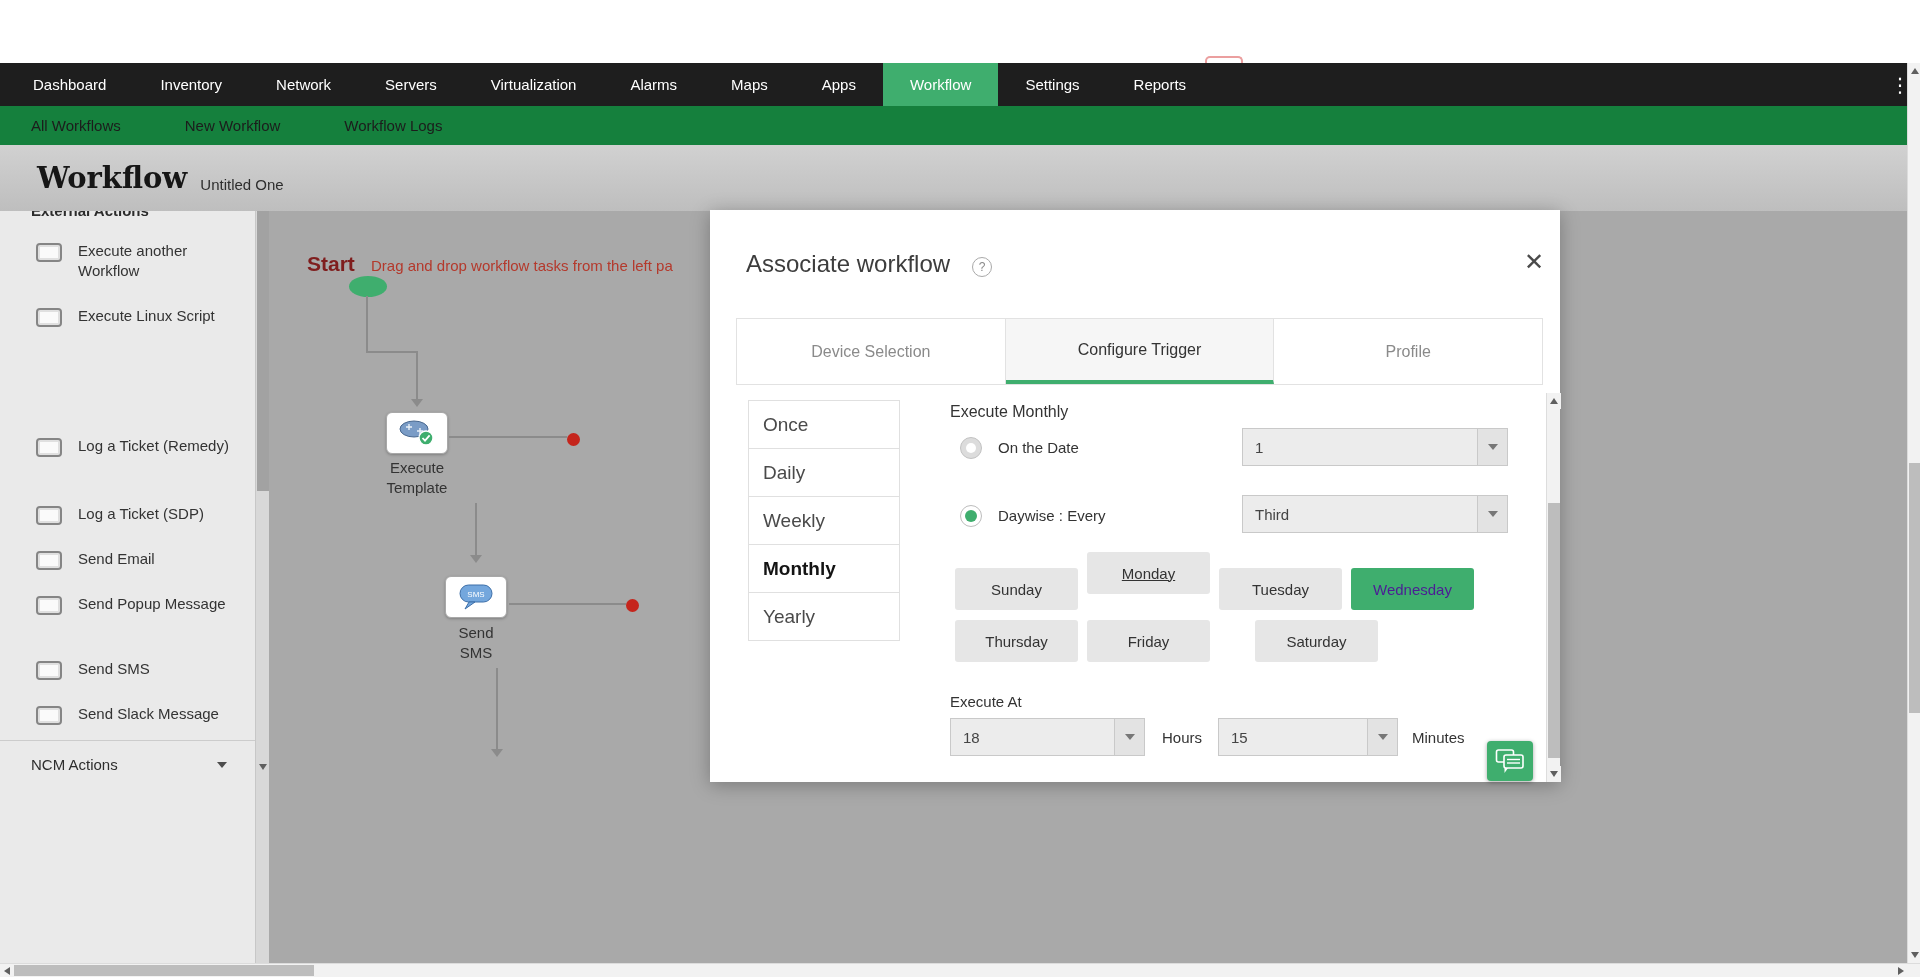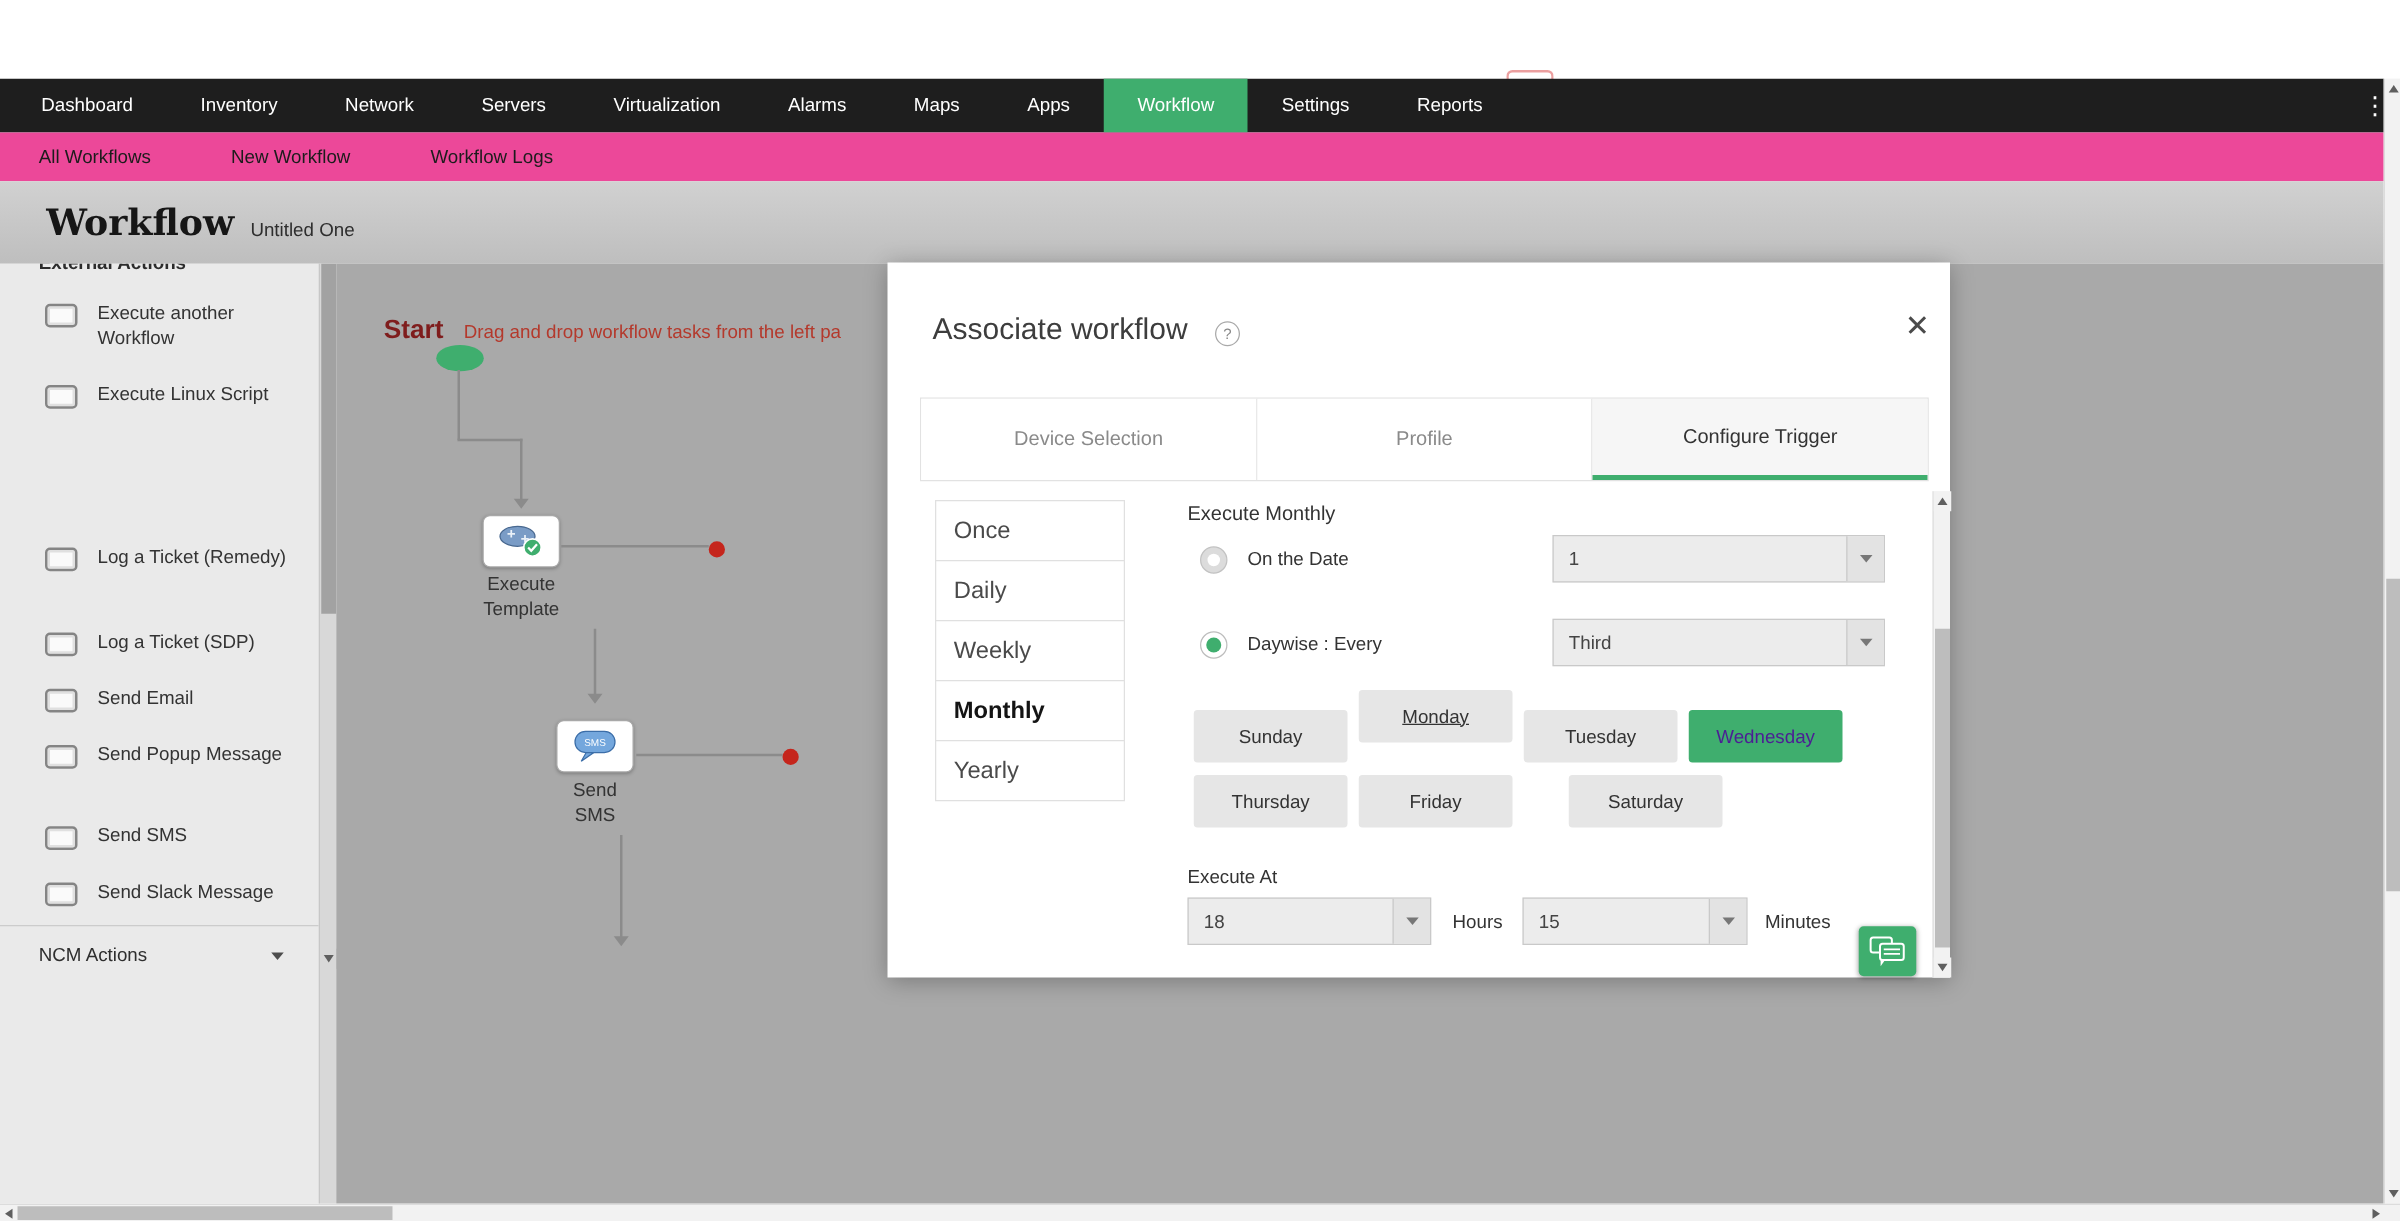--- a/index.html
+++ b/index.html
@@ -15,21 +15,21 @@
   
   .main-nav{position:absolute;left:0;top:63px;width:1907px;height:43px;background:#1e1e1e;
             display:flex;align-items:stretch;padding-left:6px;}
   .nav-item{display:flex;align-items:center;padding:0 27px;color:#fff;font-size:15px;
             cursor:pointer;white-space:nowrap;}
   .nav-item.active{background:#3fae6e;}
   .kebab{position:absolute;right:10px;top:63px;height:43px;display:flex;align-items:center;
          color:#fff;font-size:20px;cursor:pointer;z-index:5;}
 
   
-  .sub-nav{position:absolute;left:0;top:106px;width:1907px;height:39px;background:#ec4899;
+  .sub-nav{position:absolute;left:0;top:106px;width:1907px;height:39px;background:#15803d;
            display:flex;align-items:center;padding-left:31px;}
   .sub-item{font-size:15px;color:#1c1c1c;margin-right:64px;cursor:pointer;white-space:nowrap;}
 
   
   .title-bar{position:absolute;left:0;top:145px;width:1907px;height:66px;
              background:linear-gradient(#d1d1d1,#bebebe);display:flex;align-items:center;
              padding-left:37px;}
   .title-bar h1{font-family:"DejaVu Serif",serif;font-size:29px;font-weight:bold;color:#161616;}
   .subtitle{font-size:15px;color:#2e2e2e;margin-left:13px;margin-top:12px;}
 
@@ -271,22 +271,22 @@
     <div class="arrow-dn" style="left:222px;top:538px;"></div>
   </div>
 
   <div class="modal">
     <div class="modal-title">Associate workflow</div>
     <div class="help-badge">?</div>
     <div class="close-btn">✕</div>
 
     <div class="tabs">
       <div class="tab">Device Selection</div>
+      <div class="tab active">Configure Trigger</div>
       <div class="tab">Profile</div>
-      <div class="tab active">Configure Trigger</div>
     </div>
 
     <div class="sched">
       <div class="sched-item">Once</div>
       <div class="sched-item">Daily</div>
       <div class="sched-item">Weekly</div>
       <div class="sched-item active">Monthly</div>
       <div class="sched-item">Yearly</div>
     </div>
 

